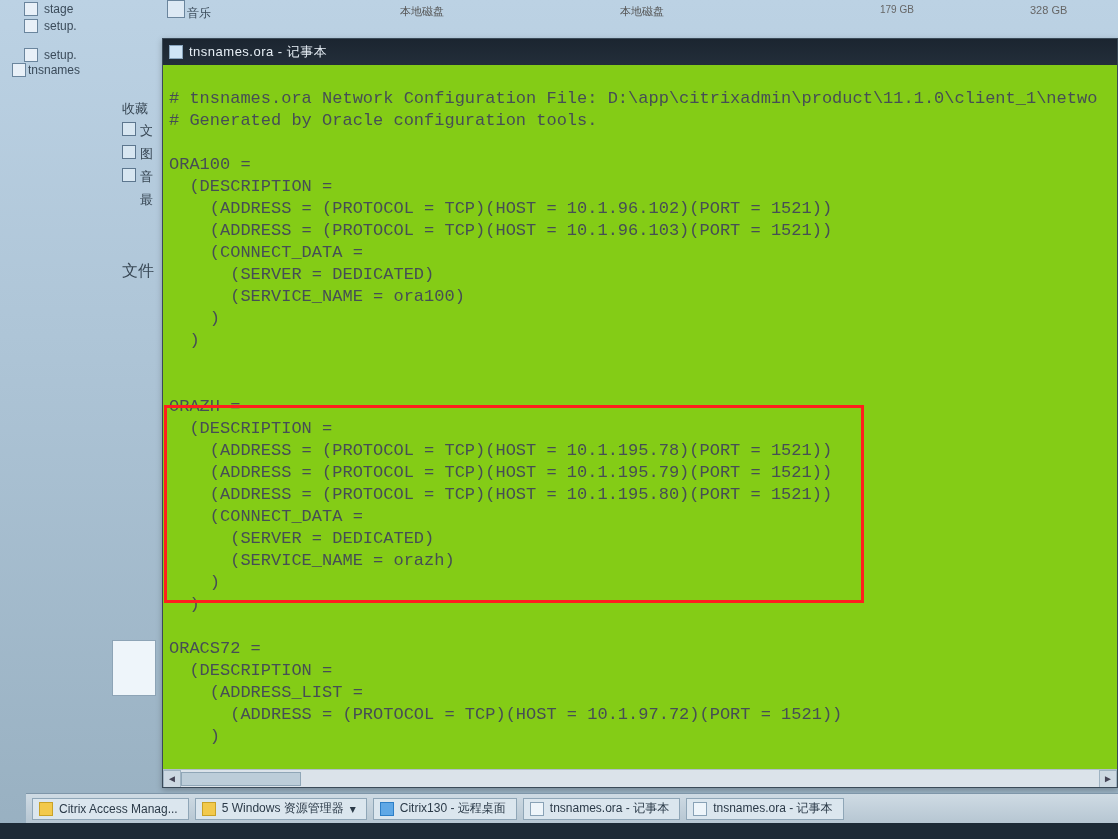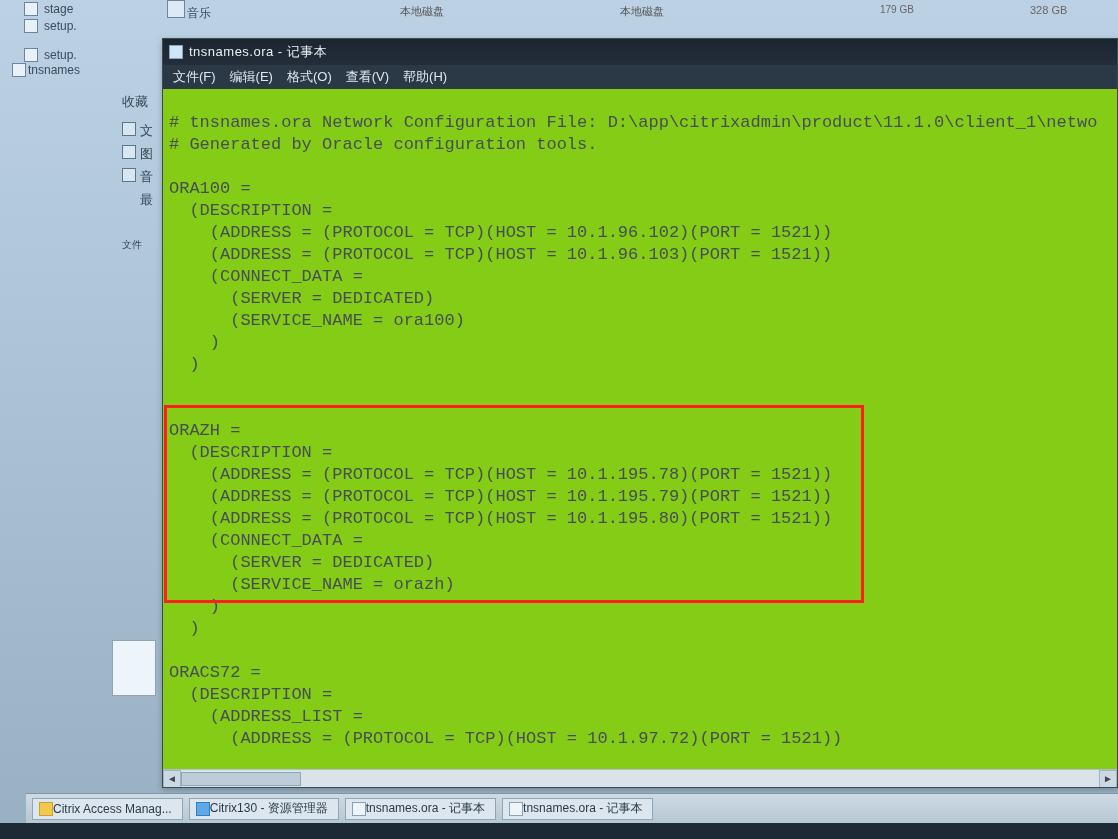--- a/index.html
+++ b/index.html
@@ -43,26 +43,26 @@
   .scrap-icon.i3 { left: 24px; top: 48px; }
   .scrap-icon.i4 { left: 12px; top: 63px; }
   .scrap-icon.i5 { left: 167px; top: 0px; width: 18px; height: 18px; background: #dde9f4; }
 
   
   .sidebar-scrap {
     position: absolute;
     font-size: 13px;
     color: #384754;
   }
-  .sb-fav   { left: 122px; top:  93px; }
+  .sb-fav   { left: 122px; top:  100px; }
   .sb-wen   { left: 140px; top: 122px; }
   .sb-tu    { left: 140px; top: 145px; }
   .sb-yin   { left: 140px; top: 168px; }
   .sb-zui   { left: 140px; top: 191px; }
-  .sb-wenjian { left: 122px; top: 238px; font-size: 10px; }
+  .sb-wenjian { left: 122px; top: 261px; font-size: 16px; }
 
   .sb-icon {
     position: absolute;
     width: 14px; height: 14px;
     border: 1px solid #5c768e;
     background: #d7e6f1;
   }
   .sb-icon.b1 { left: 122px; top: 122px; }
   .sb-icon.b2 { left: 122px; top: 145px; }
   .sb-icon.b3 { left: 122px; top: 168px; }
@@ -166,20 +166,21 @@
     display: flex;
     align-items: center;
     gap: 6px;
     padding: 0 6px;
     font-size: 12px;
     color: #2b3a48;
   }
   .task-btn {
     display: flex;
     align-items: center;
+    gap: 6px;
     padding: 3px 10px 3px 6px;
     background: #dbe6ee;
     border: 1px solid #8fa6b7;
     height: 22px;
     white-space: nowrap;
   }
   .task-btn .ticon {
     width: 14px; height: 14px;
     background: #f2c94c;
     border: 1px solid #c9a227;
@@ -234,27 +235,20 @@
   <div class="sidebar-scrap sb-zui">最</div>
   <div class="sidebar-scrap sb-wenjian">文件</div>
 
   <div class="disk-thumb"></div>
 
   <div class="notepad">
     <div class="titlebar">
       <div class="np-icon"></div>
       <span>tnsnames.ora - 记事本</span>
     </div>
-    <div class="menubar">
-      <span>文件(F)</span>
-      <span>编辑(E)</span>
-      <span>格式(O)</span>
-      <span>查看(V)</span>
-      <span>帮助(H)</span>
-    </div>
     <div class="editor-wrap">
       <pre class="editor"># tnsnames.ora Network Configuration File: D:\app\citrixadmin\product\11.1.0\client_1\netwo
 # Generated by Oracle configuration tools.
 
 ORA100 =
   (DESCRIPTION =
     (ADDRESS = (PROTOCOL = TCP)(HOST = 10.1.96.102)(PORT = 1521))
     (ADDRESS = (PROTOCOL = TCP)(HOST = 10.1.96.103)(PORT = 1521))
     (CONNECT_DATA =
       (SERVER = DEDICATED)
@@ -287,23 +281,28 @@
     </div>
   </div>
 
   <div class="highlight-rect" style="left:164px;top:405px;width:700px;height:198px;"></div>
 
   <div class="taskbar">
     <div class="task-btn">
       <div class="ticon"></div>
       <span class="tlabel">Citrix Access Manag...</span>
     </div>
+    <div class="task-btn">
+      <div class="ticon"></div>
+      <span class="tlabel">5 Windows 资源管理器</span>
+      <span>▾</span>
+    </div>
     <div class="task-btn blue">
       <div class="ticon"></div>
-      <span class="tlabel">Citrix130 - 资源管理器</span>
+      <span class="tlabel">Citrix130 - 远程桌面</span>
     </div>
     <div class="task-btn doc">
       <div class="ticon"></div>
       <span class="tlabel">tnsnames.ora - 记事本</span>
     </div>
     <div class="task-btn doc">
       <div class="ticon"></div>
       <span class="tlabel">tnsnames.ora - 记事本</span>
     </div>
   </div>

